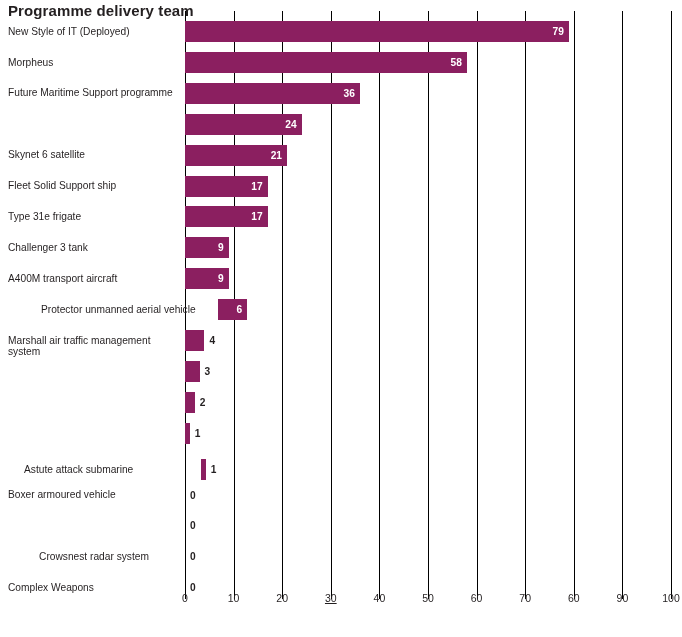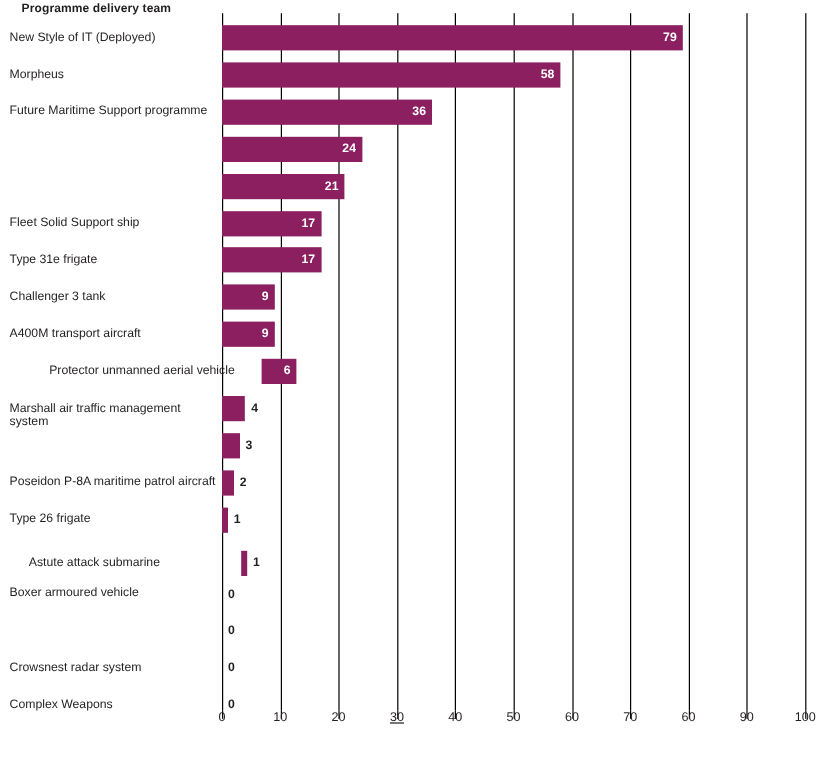--- a/index.html
+++ b/index.html
@@ -19,26 +19,25 @@
     position: relative;
     width: 682px;
     height: 637px;
   }
 
   
   #chart-title {
     position: absolute;
     left: 8px;
     top: 2px;
-    font-size: 10px;
+    font-size: 15px;
     font-weight: bold;
     letter-spacing: 0.1px;
     color: #231f20;
     white-space: nowrap;
-    margin-left: 10px;
   }
 
   
   
   #plot {
     position: absolute;
     left: 185px;
     top: 11px;
     width: 486px;
     height: 581px;
@@ -170,20 +169,21 @@
       <div class="row" style="top: 82.8px;">
         <div class="row-label" style="top: 4.7px;">Future Maritime Support programme</div>
         <div class="bar" style="width: 174.96px;"></div>
         <div class="bar-value inside" style="left: 359.96px;">36</div>
       </div>
       <div class="row" style="top: 113.7px;">
         <div class="bar" style="width: 116.64px;"></div>
         <div class="bar-value inside" style="left: 301.64px;">24</div>
       </div>
       <div class="row" style="top: 144.6px;">
+        <div class="row-label" style="top: 4.7px;">Skynet 6 satellite</div>
         <div class="bar" style="width: 102.06px;"></div>
         <div class="bar-value inside" style="left: 287.06px;">21</div>
       </div>
       <div class="row" style="top: 175.5px;">
         <div class="row-label" style="top: 4.7px;">Fleet Solid Support ship</div>
         <div class="bar" style="width: 82.62px;"></div>
         <div class="bar-value inside" style="left: 267.62px;">17</div>
       </div>
       <div class="row" style="top: 206.4px;">
         <div class="row-label" style="top: 4.7px;">Type 31e frigate</div>
@@ -208,43 +208,41 @@
       <div class="row" style="top: 330px;">
         <div class="row-label" style="top: 4.7px;">Marshall air traffic management system</div>
         <div class="bar" style="width: 19.44px;"></div>
         <div class="bar-value outside" style="left: 204.44px;">4</div>
       </div>
       <div class="row" style="top: 360.9px;">
         <div class="bar" style="width: 14.58px;"></div>
         <div class="bar-value outside" style="left: 199.58px;">3</div>
       </div>
       <div class="row" style="top: 391.8px;">
-        <div class="row-label" style="top: 4.7px;">Poseidon P-8A maritime patrol aircraft</div>
         <div class="bar" style="width: 9.72px;"></div>
         <div class="bar-value outside" style="left: 194.72px;">2</div>
       </div>
       <div class="row" style="top: 422.7px;">
-        <div class="row-label" style="top: 4.7px;">Type 26 frigate</div>
         <div class="bar" style="width: 4.86px;"></div>
         <div class="bar-value outside" style="left: 189.86px;">1</div>
       </div>
       <div class="row" style="top: 459px; margin-left: 16px;">
         <div class="row-label" style="top: 4.7px;">Astute attack submarine</div>
         <div class="bar" style="width: 4.86px;"></div>
         <div class="bar-value outside" style="left: 189.86px;">1</div>
       </div>
       <div class="row" style="top: 484.5px;">
         <div class="row-label" style="top: 4.7px;">Boxer armoured vehicle</div>
         <div class="bar-value outside" style="left: 185px;">0</div>
       </div>
       <div class="row" style="top: 515.4px;">
         <div class="bar-value outside" style="left: 185px;">0</div>
       </div>
       <div class="row" style="top: 546.3px;">
-        <div class="row-label" style="top: 4.7px;">Crowsnest radar system</div>
+        <div class="row-label" style="top: 4.7px; text-align: center;">Crowsnest radar system</div>
         <div class="bar-value outside" style="left: 185px;">0</div>
       </div>
       <div class="row" style="top: 577.2px;">
         <div class="row-label" style="top: 4.7px;">Complex Weapons</div>
         <div class="bar-value outside" style="left: 185px;">0</div>
       </div>
     </div>
 
   <div id="axis-layer">
       <div class="tick-label" style="left: 185px;">0</div>

